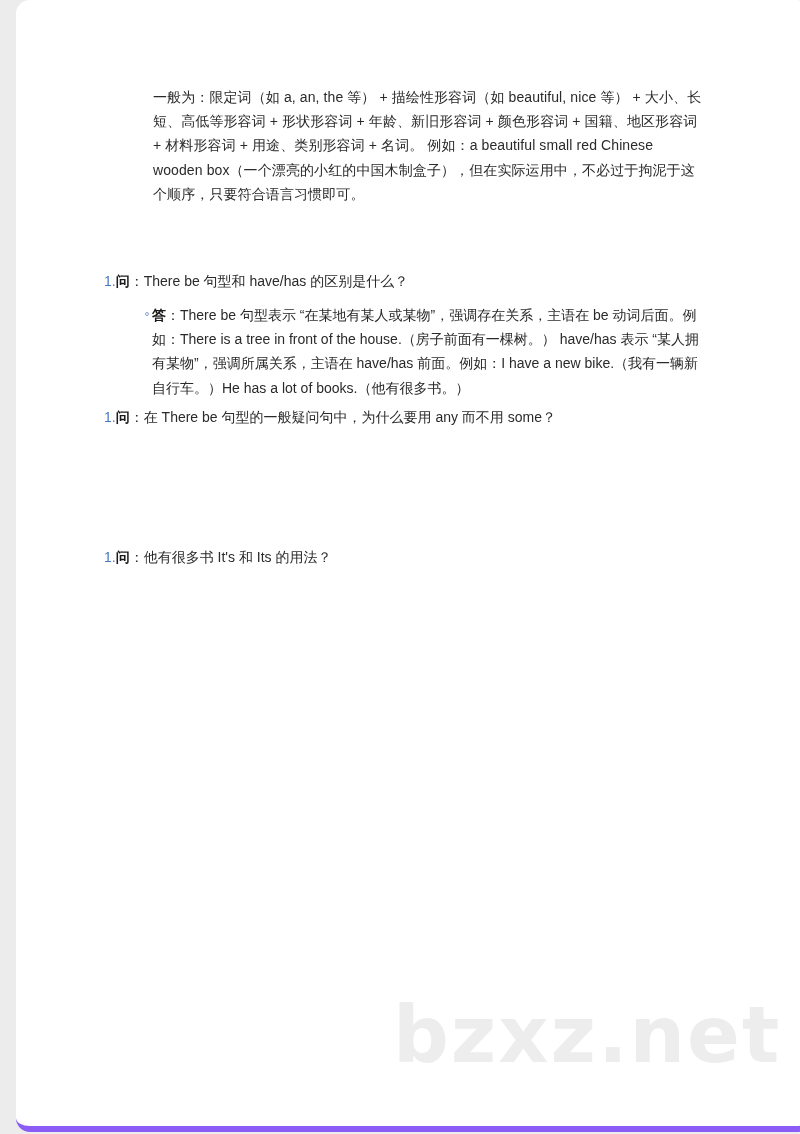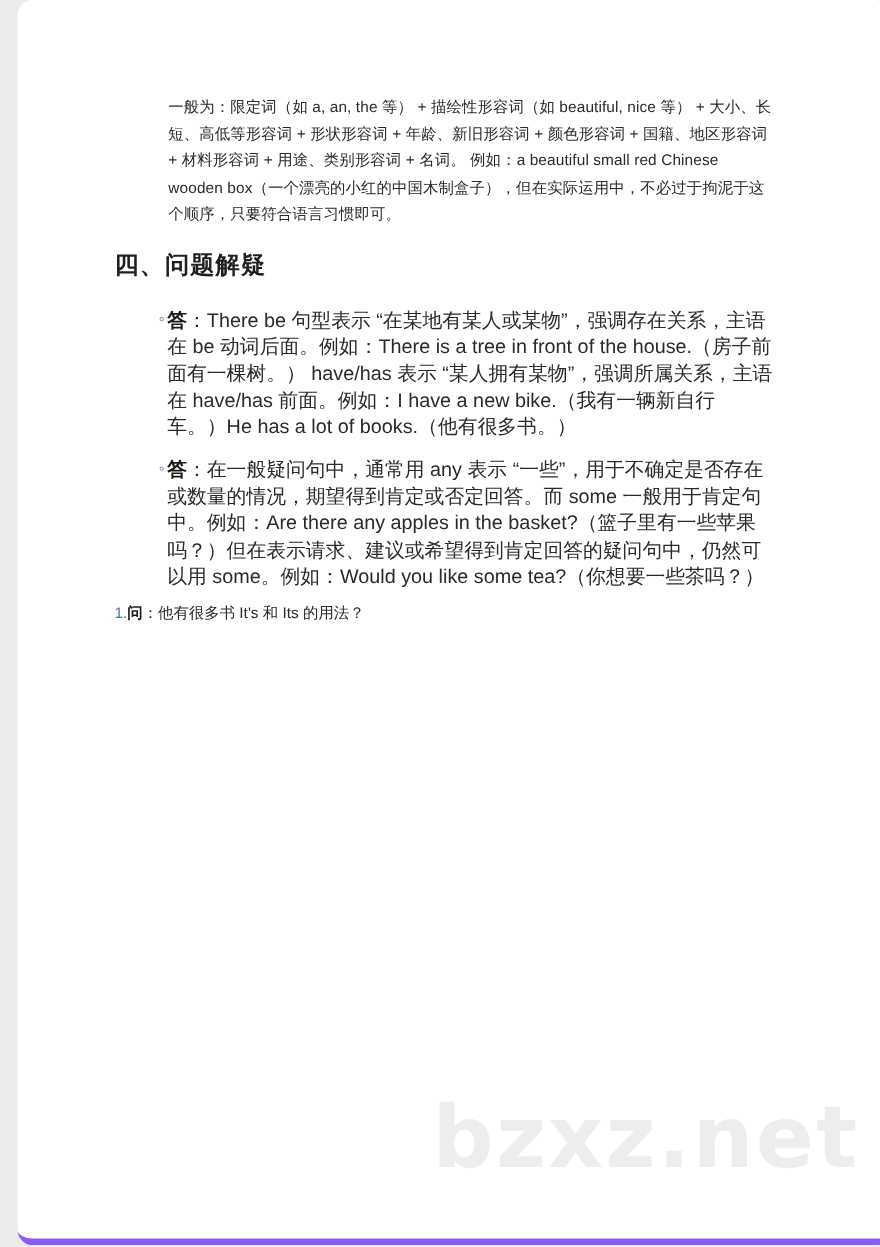--- a/index.html
+++ b/index.html
@@ -62,21 +62,21 @@
     .q .qlabel, .a .alabel {
       font-weight: bold;
       color: #1a1a1a;
     }
     .a {
       position: relative;
       margin-left: 48px;
       margin-top: 10px;
       padding-left: 0;
       width: 552px;
-      font-size: 18px;
+      font-size: 14px;
       line-height: 24.2px;
       color: #2a2a2a;
       text-indent: 0;
     }
     .a .bullet {
       position: absolute;
       left: -7px;
       top: 9px;
       width: 4px;
       height: 4px;
@@ -96,33 +96,34 @@
       user-select: none;
     }
   </style>
 </head>
 <body>
 
 <div class="page">
 
   <div class="intro">一般为：限定词（如 a, an, the 等） + 描绘性形容词（如 beautiful, nice 等） + 大小、长短、高低等形容词 + 形状形容词 + 年龄、新旧形容词 + 颜色形容词 + 国籍、地区形容词 + 材料形容词 + 用途、类别形容词 + 名词。 例如：a beautiful small red Chinese wooden box（一个漂亮的小红的中国木制盒子），但在实际运用中，不必过于拘泥于这个顺序，只要符合语言习惯即可。</div>
 
-  <h2 class="section-title">四、问题解疑</h2>
 
   <div class="qa" style="top:269px;">
+    <div class="q">
+      <span class="num">1.</span><span class="qlabel">问</span><span>：There be 句型和 have/has 的区别是什么？</span>
+    </div>
     <div class="a">
       <span class="bullet"></span>
       <span class="alabel">答</span><span>：There be 句型表示 “在某地有某人或某物”，强调存在关系，主语在 be 动词后面。例如：There is a tree in front of the house.（房子前面有一棵树。） have/has 表示 “某人拥有某物”，强调所属关系，主语在 have/has 前面。例如：I have a new bike.（我有一辆新自行车。）He has a lot of books.（他有很多书。）</span>
     </div>
   </div>
 
   <div class="qa" style="top:405px;">
-    <div class="a">
-      <span class="bullet"></span>
-      <span class="alabel">答</span><span>：在一般疑问句中，通常用 any 表示 “一些”，用于不确定是否存在或数量的情况，期望得到肯定或否定回答。而 some 一般用于肯定句中。例如：Are there any apples in the basket?（篮子里有一些苹果吗？）但在表示请求、建议或希望得到肯定回答的疑问句中，仍然可以用 some。例如：Would you like some tea?（你想要一些茶吗？）</span>
+    <div class="q">
+      <span class="num">1.</span><span class="qlabel">问</span><span>：在 There be 句型的一般疑问句中，为什么要用 any 而不用 some？</span>
     </div>
   </div>
 
   <div class="qa" style="top:545px;">
     <div class="q">
       <span class="num">1.</span><span class="qlabel">问</span><span>：他有很多书 It's 和 Its 的用法？</span>
     </div>
   </div>
 
   <div class="watermark">bzxz.net</div>

